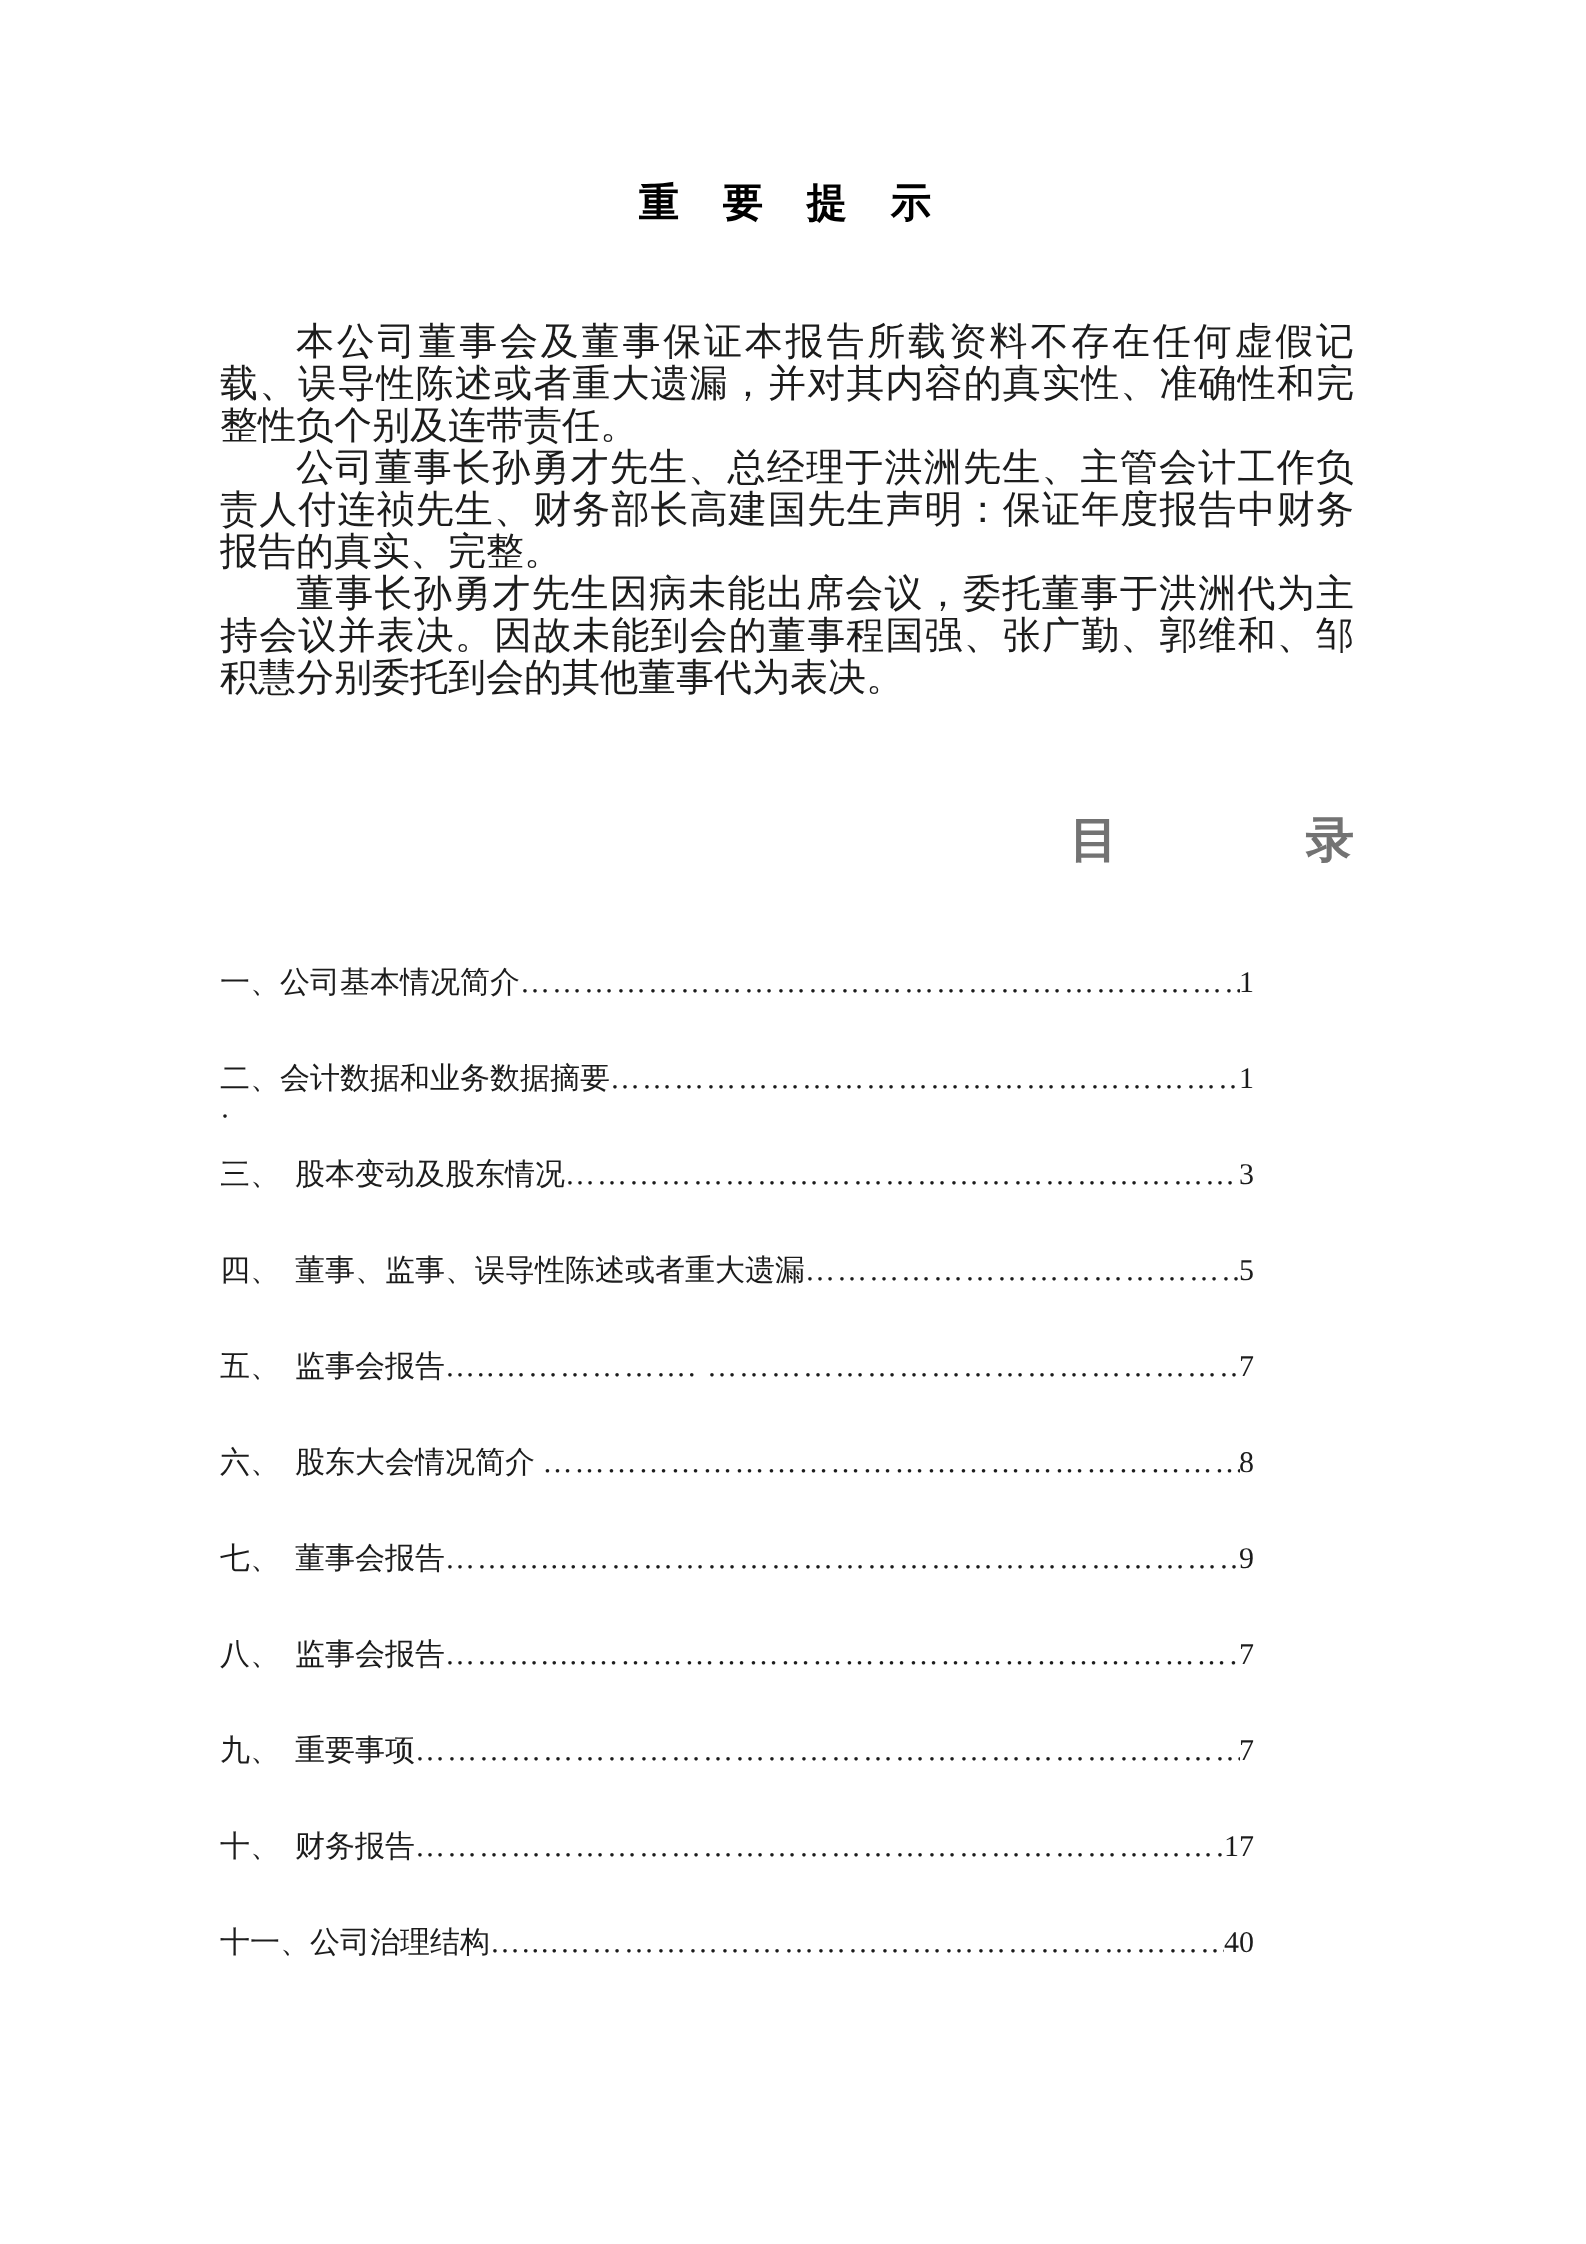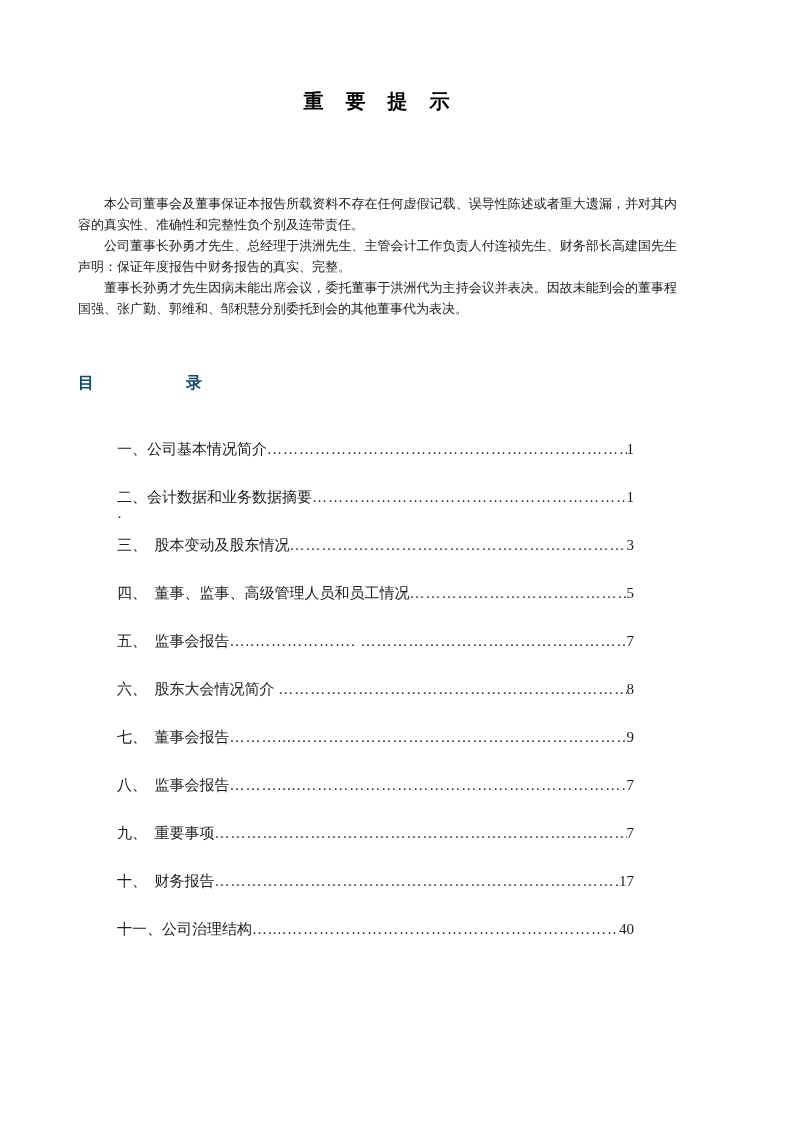--- a/index.html
+++ b/index.html
@@ -7,59 +7,58 @@
     padding: 0;
     background: #ffffff;
   }
   .page {
     position: relative;
     width: 793px;
     height: 1122px;
     margin: 0 auto;
     background: #ffffff;
     box-sizing: border-box;
-    padding: 88px 116px 0 78px;
+    padding: 88px 116px 0 110px;
     font-family: "Liberation Serif", "DejaVu Serif", serif;
     color: #1c1c1c;
     overflow: hidden;
   }
   .doc-title {
     margin: 0;
     text-align: center;
     font-size: 20px;
     font-weight: bold;
     color: #000000;
     word-spacing: 13px;
     letter-spacing: 2px;
     white-space: pre;
   }
   .paragraphs {
-    margin-top: 78px;
-    font-size: 13px;
+    margin-top: 46px;
+    font-size: 19px;
     line-height: 21px;
     text-align: justify;
   }
   .paragraphs p {
     margin: 0;
     text-indent: 2em;
   }
   .toc-title {
     margin: 54px 0 0 0;
-    text-align: left;
-    font-size: 16px;
+    text-align: right;
+    font-size: 24px;
     font-weight: bold;
-    color: #0c4a6e;
+    color: #737373;
     word-spacing: 88px;
     white-space: pre;
   }
   .toc {
     margin-top: 46px;
     width: 517px;
     font-size: 15px;
-    margin-left: 39px;
   }
   .toc-row {
     position: relative;
     display: flex;
     align-items: baseline;
     height: 21px;
     margin-bottom: 27px;
   }
   .toc-label {
     white-space: pre;
@@ -113,21 +112,21 @@
       <span class="stray-mark">·</span>
     </div>
 
     <div class="toc-row">
       <span class="toc-label">三、  股本变动及股东情况</span>
       <span class="toc-dots">……………………………………………………………....</span>
       <span class="toc-page">3</span>
     </div>
 
     <div class="toc-row">
-      <span class="toc-label">四、  董事、监事、高级管理人员和员工情况</span>
+      <span class="toc-label">四、  董事、监事、误导性陈述或者重大遗漏</span>
       <span class="toc-dots">……………………………………………</span>
       <span class="toc-page">5</span>
     </div>
 
     <div class="toc-row">
       <span class="toc-label">五、  监事会报告</span>
       <span class="toc-dots">…..………………. ……………………………………………………</span>
       <span class="toc-page">7</span>
     </div>
 

